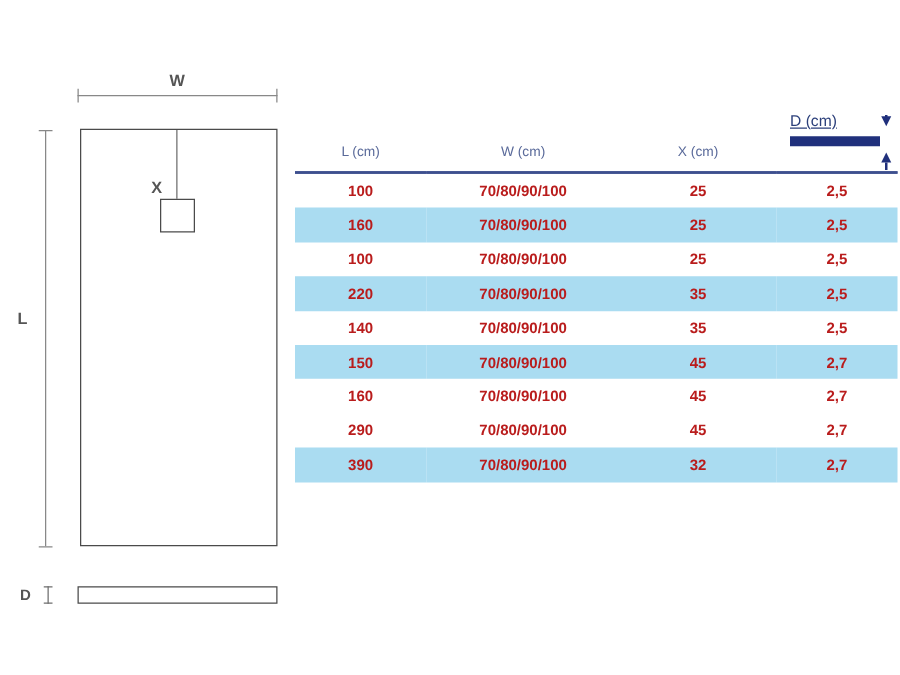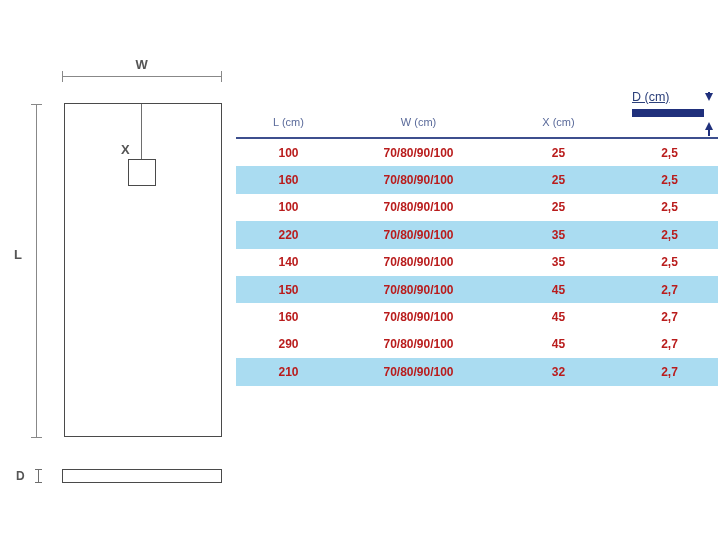--- a/index.html
+++ b/index.html
@@ -380,20 +380,20 @@
           <td>45</td>
           <td>2,7</td>
         </tr>
         <tr>
           <td>290</td>
           <td>70/80/90/100</td>
           <td>45</td>
           <td>2,7</td>
         </tr>
         <tr class="striped">
-          <td>210</td>
+          <td>390</td>
           <td>70/80/90/100</td>
           <td>32</td>
           <td>2,7</td>
         </tr>
       </tbody>
   </table>
 </div>
 
 </body></html>

